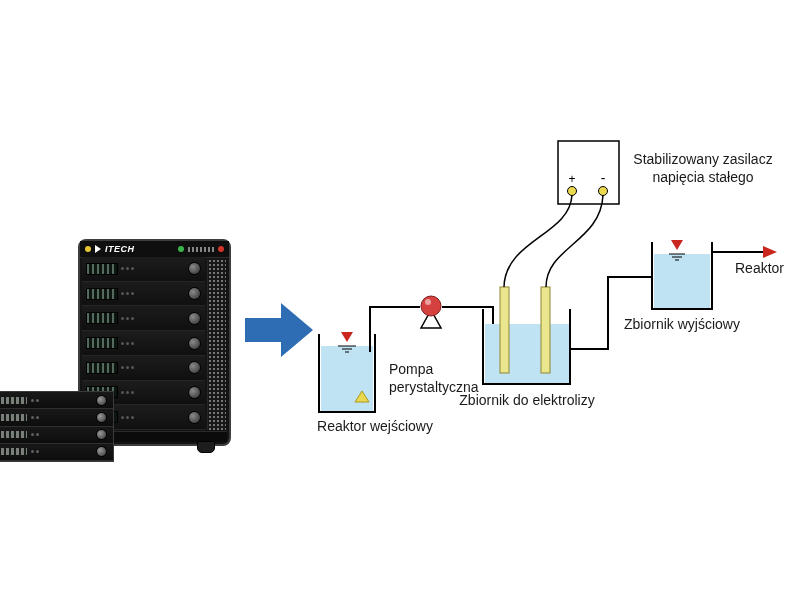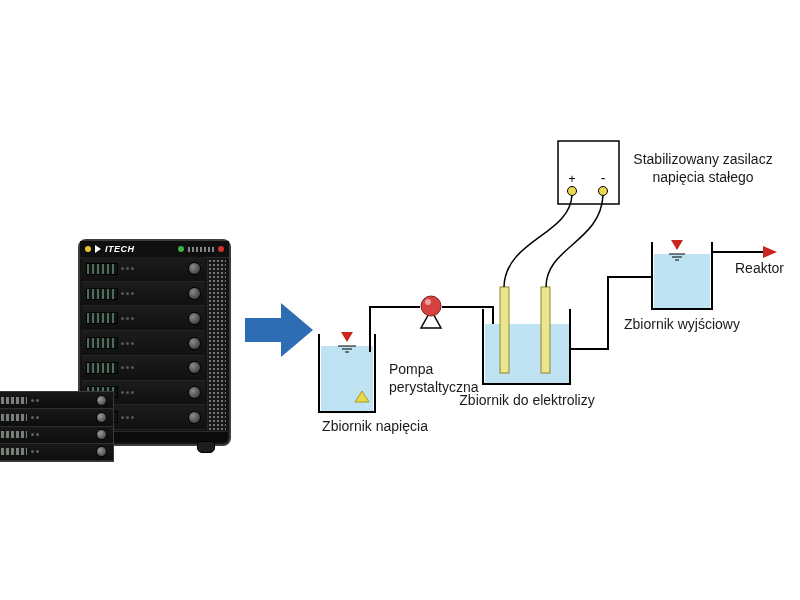--- a/index.html
+++ b/index.html
@@ -265,13 +265,13 @@
     <line x1="712" y1="252" x2="763" y2="252" stroke="#000" stroke-width="2"></line>
     <polygon points="763,246 777,252 763,258" fill="#c9261f"></polygon>
   </g>
 </svg>
 
 <div class="label center" style="left:612px;top:150px;width:182px;">Stabilizowany zasilacz napięcia stałego</div>
 <div class="label" style="left:735px;top:259px;white-space:nowrap;">Reaktor</div>
 <div class="label center" style="left:612px;top:315px;width:140px;">Zbiornik wyjściowy</div>
 <div class="label center" style="left:457px;top:391px;width:140px;">Zbiornik do elektrolizy</div>
 <div class="label" style="left:389px;top:360px;width:86px;">Pompa perystaltyczna</div>
-<div class="label center" style="left:305px;top:417px;width:140px;">Zbiornik napięcia</div>
+<div class="label center" style="left:305px;top:417px;width:140px;">Reaktor wejściowy</div>
 
 </body></html>

